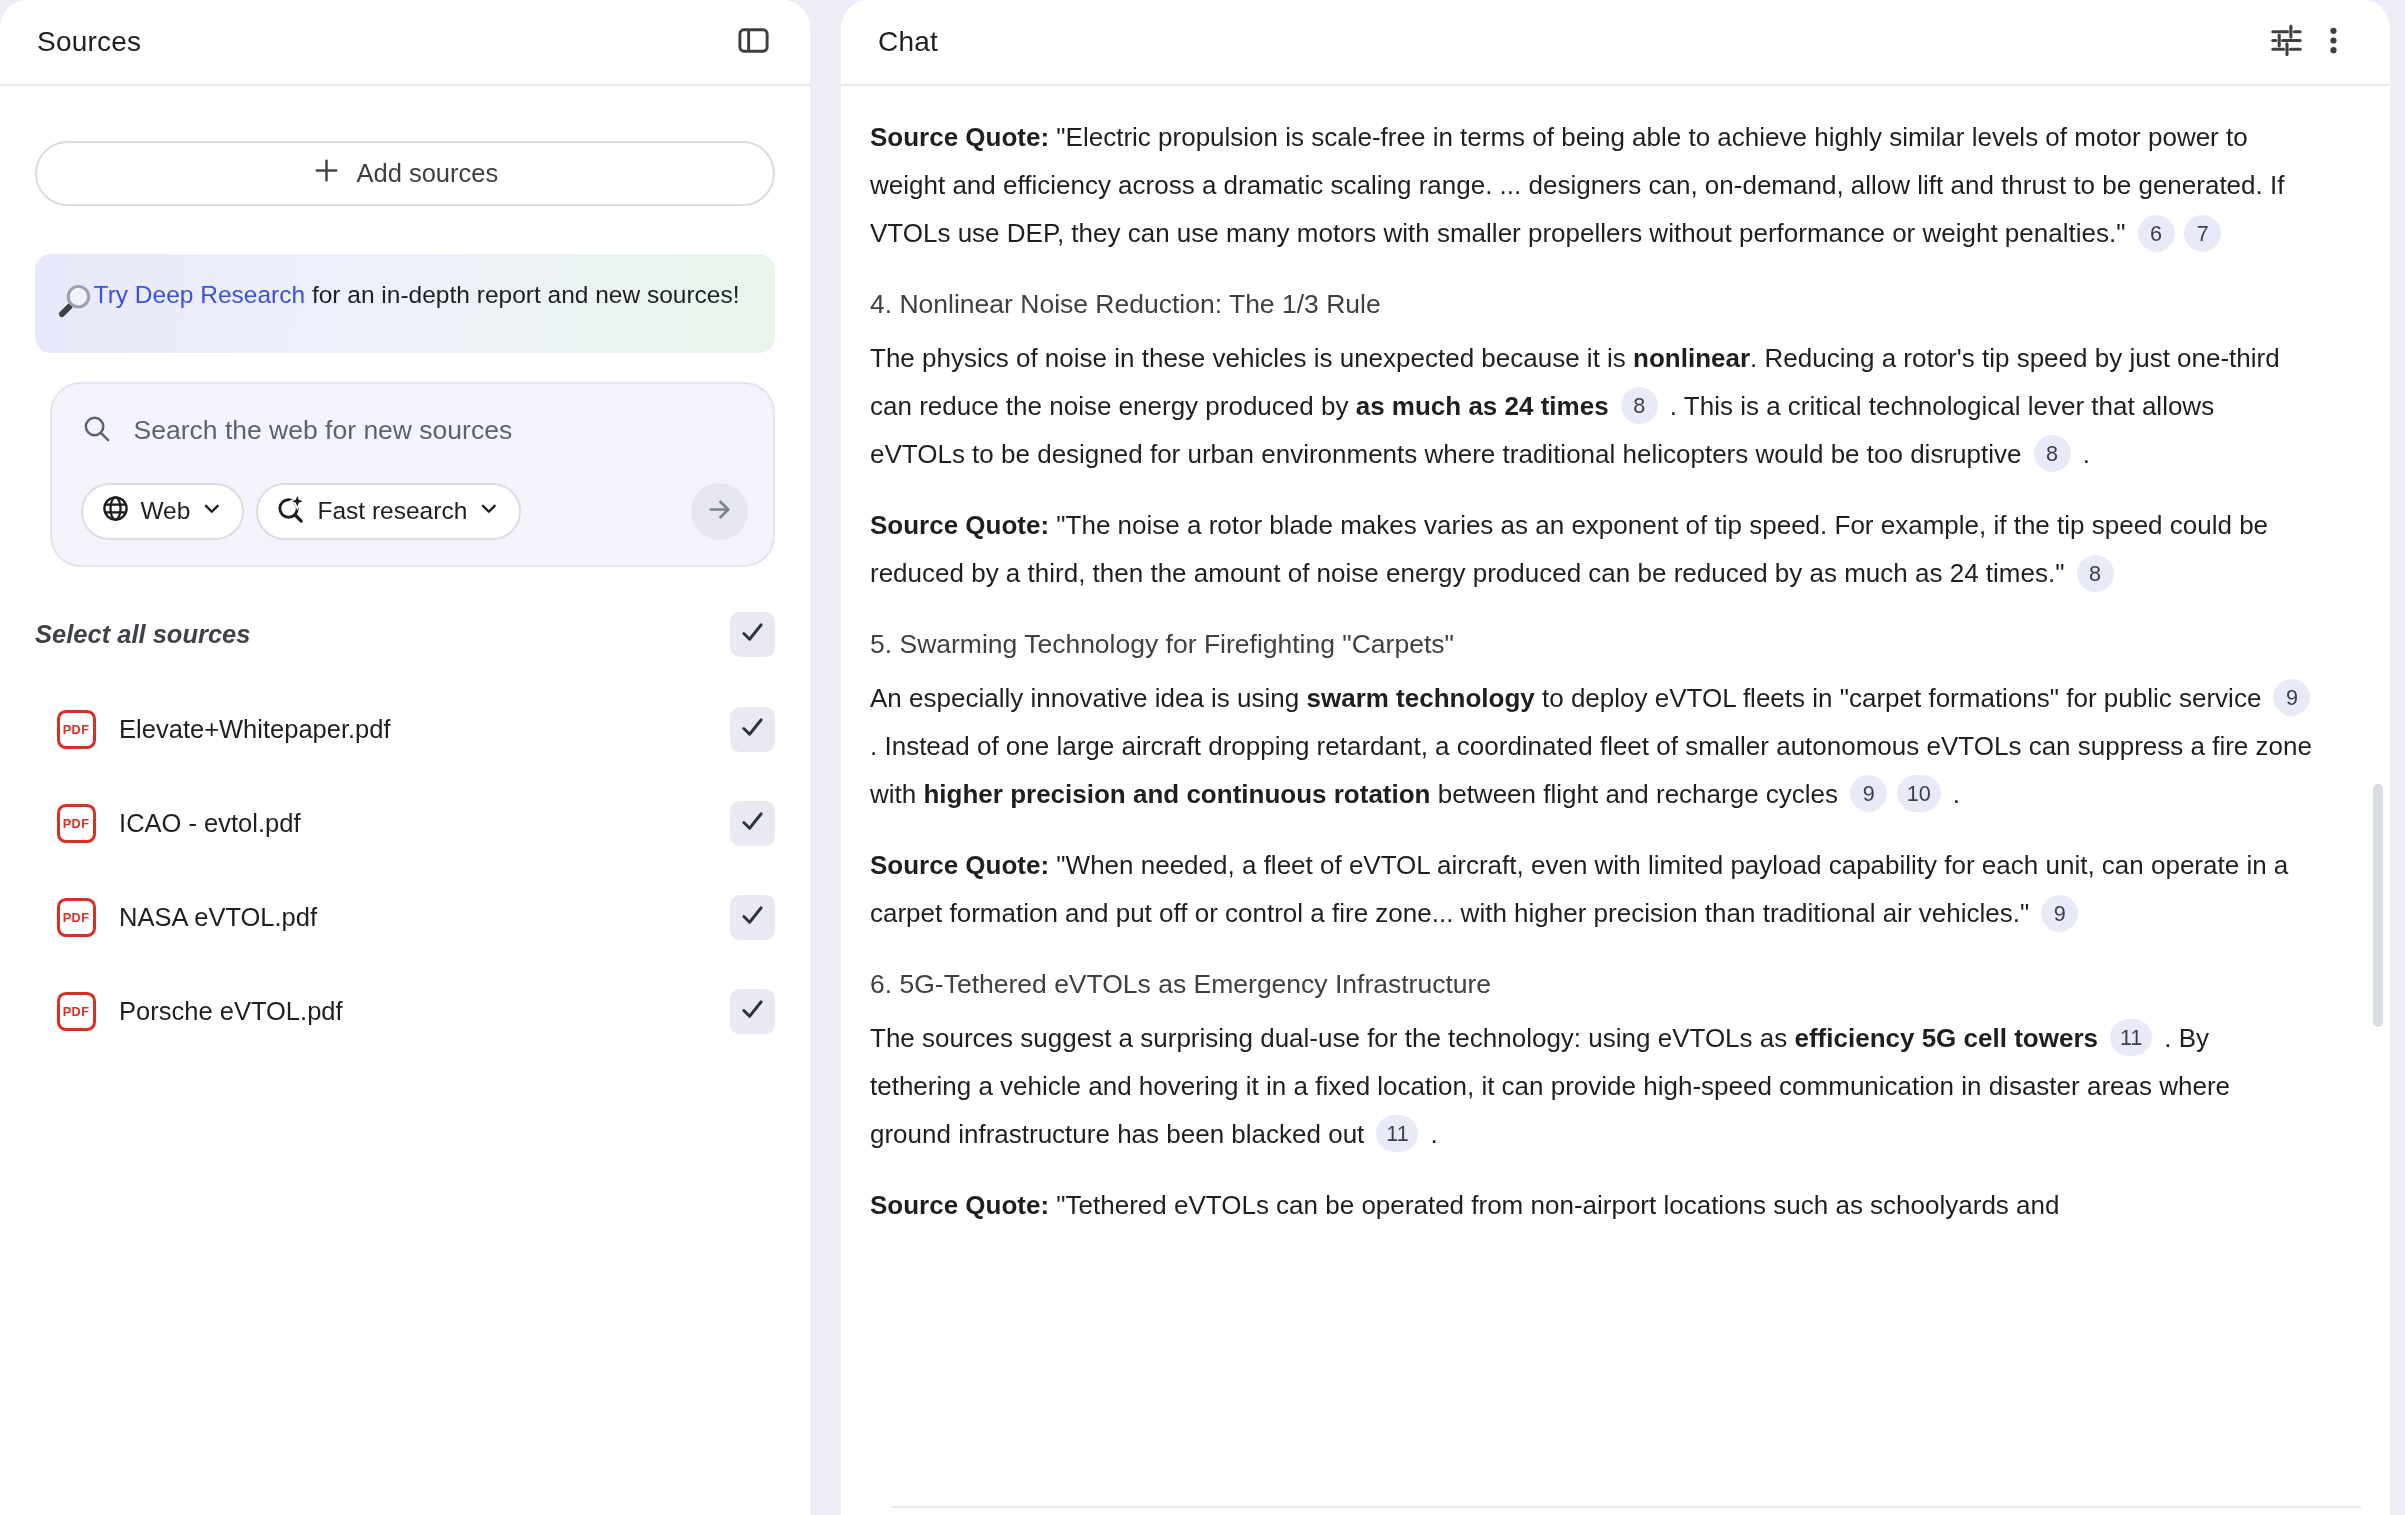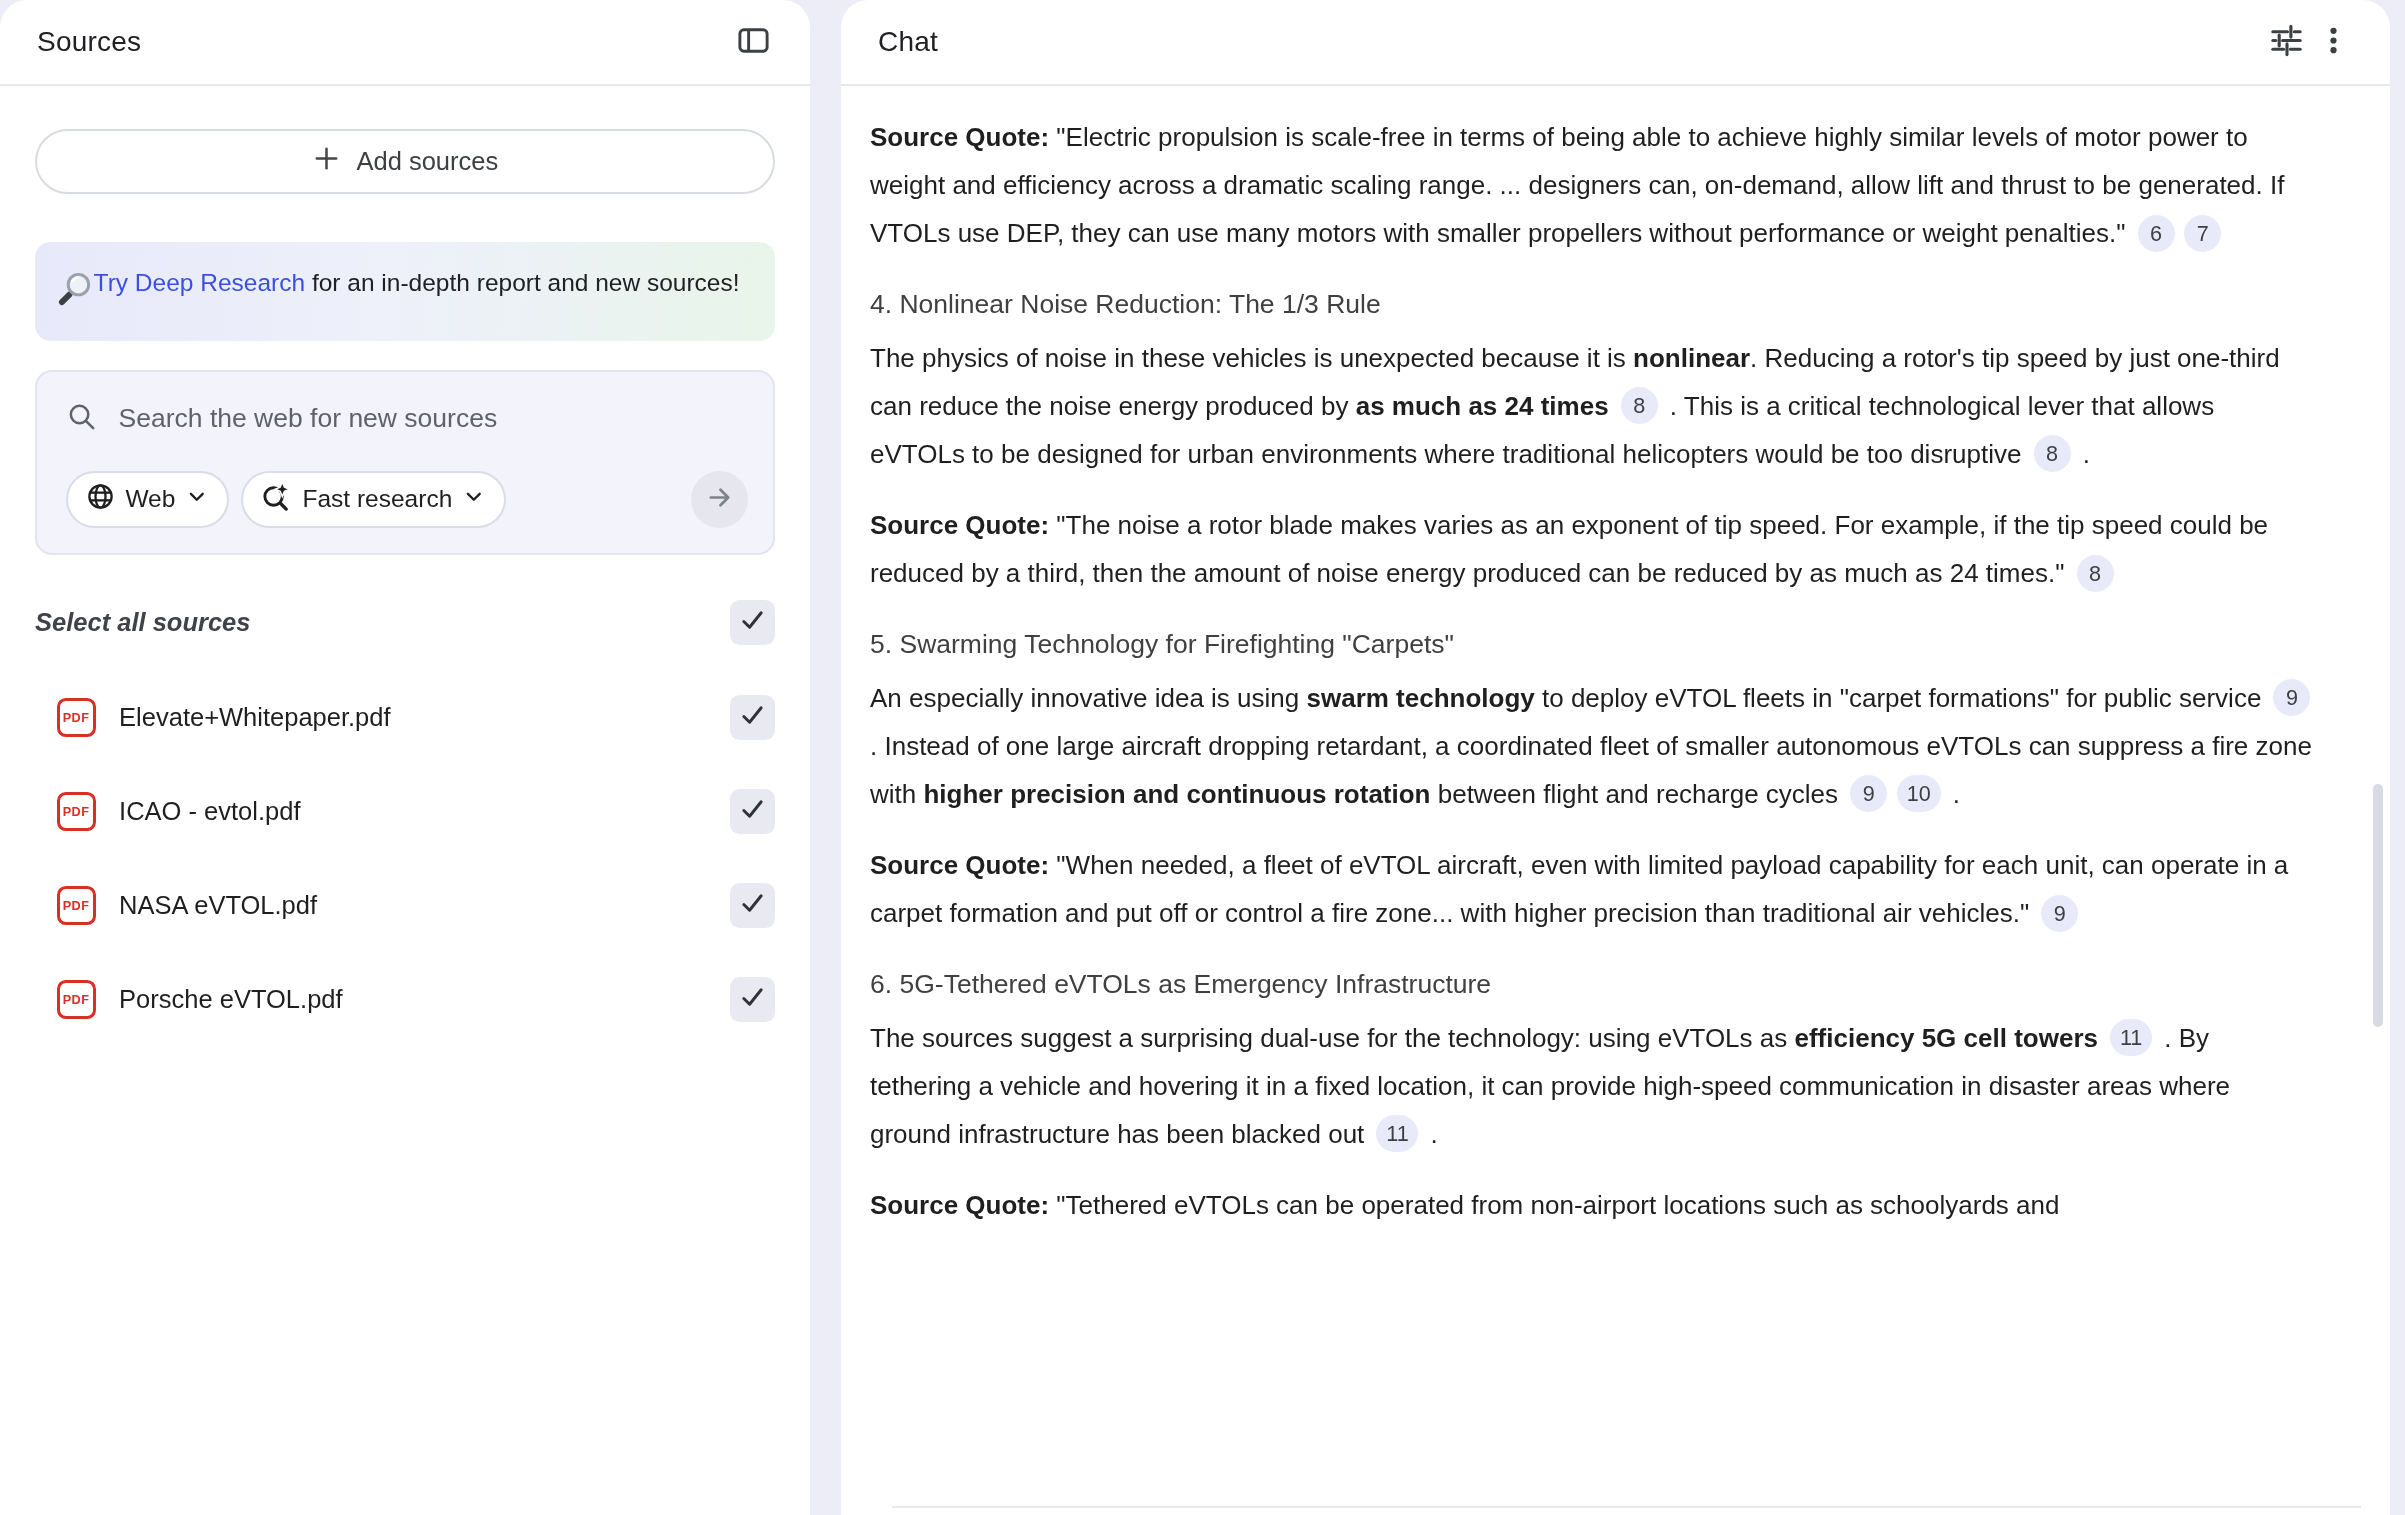--- a/index.html
+++ b/index.html
@@ -21,38 +21,38 @@
     height:86px; display:flex; align-items:center;
     padding:0 33px 0 37px; border-bottom:2px solid #e6e8f0;
   }
   .card-title { font-size:28px; color:#202124; letter-spacing:0.2px; }
   .header-spacer { flex:1; }
   .icon-btn {
     width:47px; height:47px; display:flex; align-items:center; justify-content:center;
     border:none; background:transparent; cursor:pointer; border-radius:50%;
   }
   
-  .sources-body { padding:0 35px; }
+  .sources-body { padding:12px 35px; }
   .add-sources-btn {
     margin-top:43px; width:100%; height:65px;
     border:2px solid #d9dbe3; border-radius:33px; background:#fff;
     display:flex; align-items:center; justify-content:center; gap:15.7px;
     font-size:25.5px; color:#3c4043; font-family:inherit; cursor:pointer;
   }
   .banner {
     margin-top:48px; border-radius:15.7px; padding:23.5px 25.5px 23.5px 21.6px;
     background:linear-gradient(95deg,#e7e9fa 0%,#eef0fa 48%,#e8f5ea 100%);
     display:flex; gap:0; align-items:flex-start;
     font-size:24.5px; line-height:34px; color:#202124;
   }
   .banner a { color:#3b50e0; text-decoration:none; }
   .banner .mag { margin-top:5.9px; flex:0 0 auto; }
   .search-card {
     margin-top:29px; background:#f3f4fb; border:2px solid #e2e4ee;
-    border-radius:17px; padding:29px 25.5px 25.5px 29px;
+    border-radius:31px; padding:29px 25.5px 25.5px 29px;margin-left:15px;
   }
   .search-row { display:flex; align-items:center; gap:21.6px; }
   .search-row input {
     flex:1; border:none; background:transparent; outline:none;
     font-size:26.5px; color:#1f1f1f; font-family:inherit;
   }
   .search-row input::placeholder { color:#5f6368; opacity:1; }
   .pills-row { display:flex; align-items:center; gap:11.8px; margin-top:35px; }
   .pill {
     height:57px; display:flex; align-items:center; gap:10.8px;

